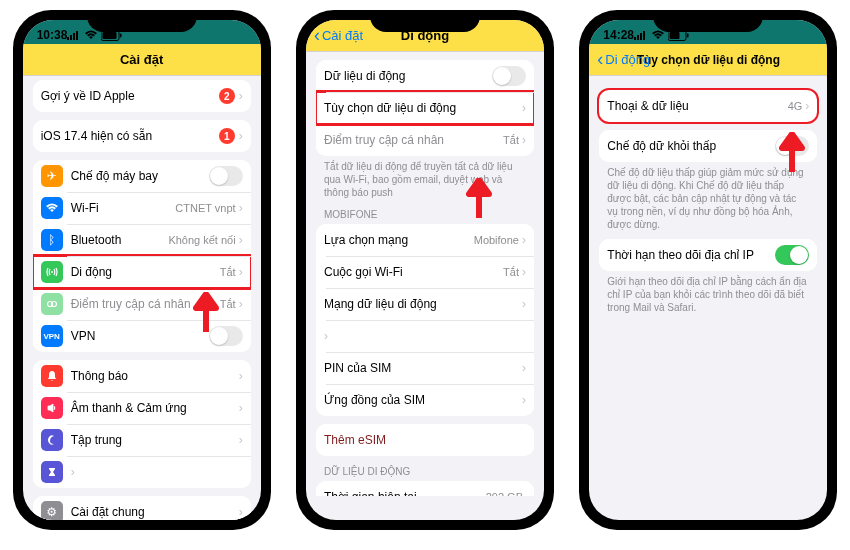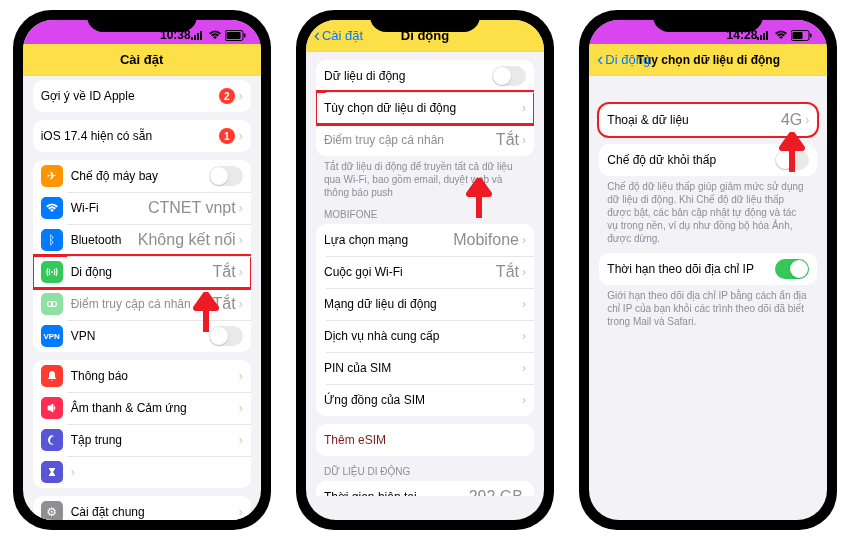--- a/index.html
+++ b/index.html
@@ -35,27 +35,27 @@
     position: absolute;
     top: 0; left: 50%;
     transform: translateX(-50%);
     width: 110px; height: 22px;
     background: #000;
     border-radius: 0 0 16px 16px;
     z-index: 20;
   }
   .status-bar {
     display: flex;
-    justify-content: flex-end;
+    justify-content: flex-start;
     align-items: center;
     padding: 6px 14px 0 14px;
     height: 24px;
     font-size: 12px;
     font-weight: 600;
-    background: #d946ef;
+    background: #0f766e;
   }
   .status-right { display: flex; align-items: center; gap: 3px; }
   .signal-icon, .wifi-icon, .batt-icon { display: inline-block; }
   .signal-icon svg, .wifi-icon svg, .batt-icon svg { display: block; }
   .nav {
     display: flex;
     align-items: center;
     justify-content: center;
     height: 32px;
     position: relative;
@@ -90,21 +90,21 @@
   .noicon .row + .row::before { left: 10px; }
   .icon {
     width: 22px; height: 22px;
     border-radius: 5px;
     margin-right: 8px;
     display: flex; align-items: center; justify-content: center;
     flex-shrink: 0;
     color: #fff; font-size: 12px;
   }
   .row .label { flex: 1; font-size: 12px; }
-  .row .value { color: #8e8e93; font-size: 16px; margin-right: 3px; }
+  .row .value { color: #8e8e93; font-size: 11px; margin-right: 3px; }
   .row .chevron { color: #c7c7cc; font-size: 12px; }
   .badge {
     width: 16px; height: 16px; border-radius: 50%;
     background: #ff3b30; color: #fff;
     font-size: 10px; font-weight: 600;
     display: flex; align-items: center; justify-content: center;
     margin-right: 4px;
   }
   .toggle {
     width: 34px; height: 20px; border-radius: 10px;
@@ -343,21 +343,20 @@
         <div class="row">
           <span class="label">Cuộc gọi Wi-Fi</span>
           <span class="value">Tắt</span>
           <span class="chevron">›</span>
         </div>
         <div class="row">
           <span class="label">Mạng dữ liệu di động</span>
           <span class="chevron">›</span>
         </div>
         <div class="row">
-          <span class="label">Dịch vụ nhà cung cấp</span>
           <span class="chevron">›</span>
         </div>
         <div class="row">
           <span class="label">PIN của SIM</span>
           <span class="chevron">›</span>
         </div>
         <div class="row">
           <span class="label">Ứng đồng của SIM</span>
           <span class="chevron">›</span>
         </div>
@@ -417,21 +416,21 @@
     </div>
     <div class="nav">
       <span class="back">
         <span class="chev">‹</span>
         <span>Di động</span>
       </span>
       <span class="title" style="font-size:12px">Tùy chọn dữ liệu di động</span>
     </div>
     <div class="content">
 
-      <div class="group noicon highlight" style="margin-top:28px">
+      <div class="group noicon highlight" style="margin-top:14px">
         <div class="row">
           <span class="label">Thoại &amp; dữ liệu</span>
           <span class="value">4G</span>
           <span class="chevron">›</span>
         </div>
       </div>
 
       <div class="group noicon">
         <div class="row">
           <span class="label">Chế độ dữ khỏi thấp</span>

